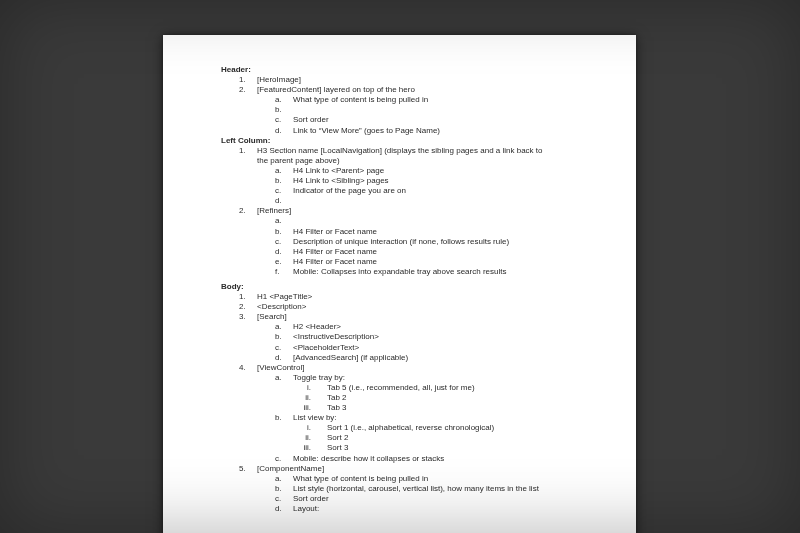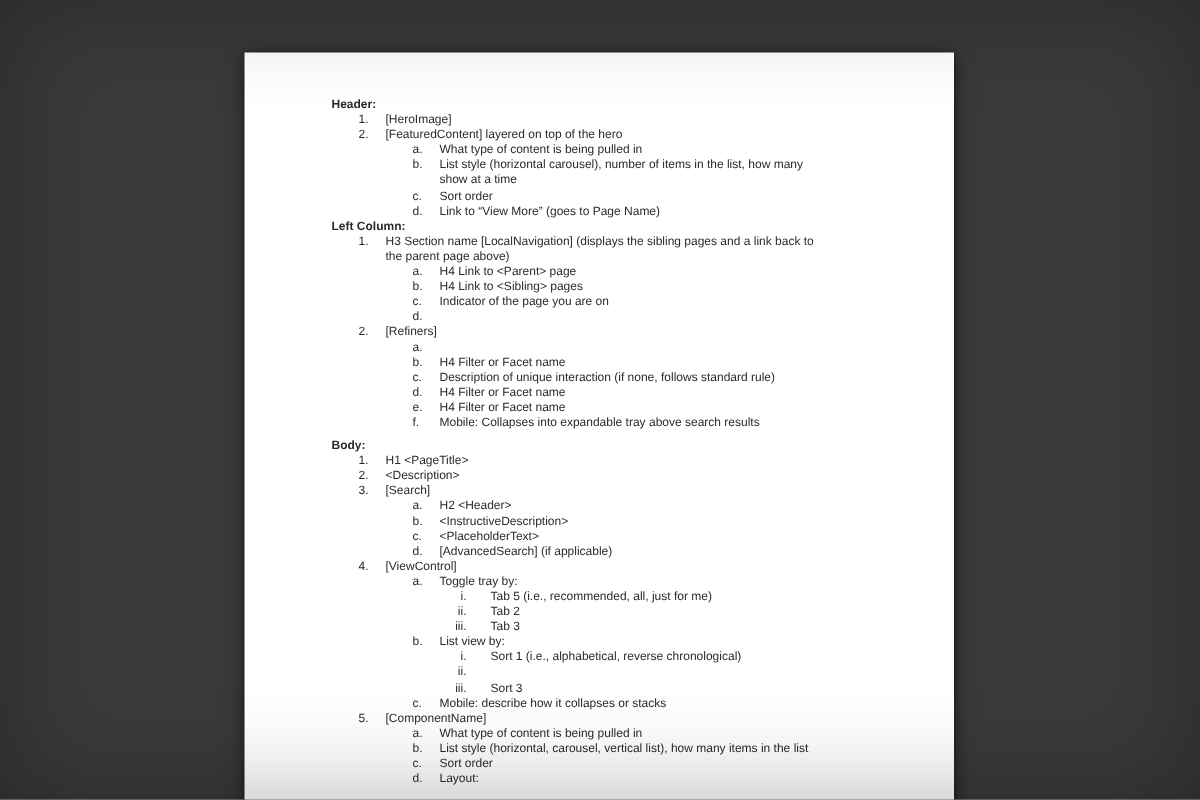--- a/index.html
+++ b/index.html
@@ -74,22 +74,20 @@
         <div class="line l1">
           <span class="marker">2.</span>
           <span class="text">[FeaturedContent] layered on top of the hero</span>
         </div>
         <div class="line l2">
           <span class="marker">a.</span>
           <span class="text">What type of content is being pulled in</span>
         </div>
         <div class="line l2">
           <span class="marker">b.</span>
-          <span class="text">List style (horizontal carousel), number of items in the list, how many
-show at a time</span>
         </div>
         <div class="line l2">
           <span class="marker">c.</span>
           <span class="text">Sort order</span>
         </div>
         <div class="line l2">
           <span class="marker">d.</span>
           <span class="text">Link to “View More” (goes to Page Name)</span>
         </div>
       </div>
@@ -123,21 +121,21 @@
         </div>
         <div class="line l2">
           <span class="marker">a.</span>
         </div>
         <div class="line l2">
           <span class="marker">b.</span>
           <span class="text">H4 Filter or Facet name</span>
         </div>
         <div class="line l2">
           <span class="marker">c.</span>
-          <span class="text">Description of unique interaction (if none, follows standard rule)</span>
+          <span class="text">Description of unique interaction (if none, follows results rule)</span>
         </div>
         <div class="line l2">
           <span class="marker">d.</span>
           <span class="text">H4 Filter or Facet name</span>
         </div>
         <div class="line l2">
           <span class="marker">e.</span>
           <span class="text">H4 Filter or Facet name</span>
         </div>
         <div class="line l2">
@@ -200,20 +198,21 @@
         <div class="line l2">
           <span class="marker">b.</span>
           <span class="text">List view by:</span>
         </div>
         <div class="line l3">
           <span class="marker">i.</span>
           <span class="text">Sort 1 (i.e., alphabetical, reverse chronological)</span>
         </div>
         <div class="line l3">
           <span class="marker">ii.</span>
+          <span class="text">Sort 2</span>
         </div>
         <div class="line l3">
           <span class="marker">iii.</span>
           <span class="text">Sort 3</span>
         </div>
         <div class="line l2">
           <span class="marker">c.</span>
           <span class="text">Mobile: describe how it collapses or stacks</span>
         </div>
         <div class="line l1">

